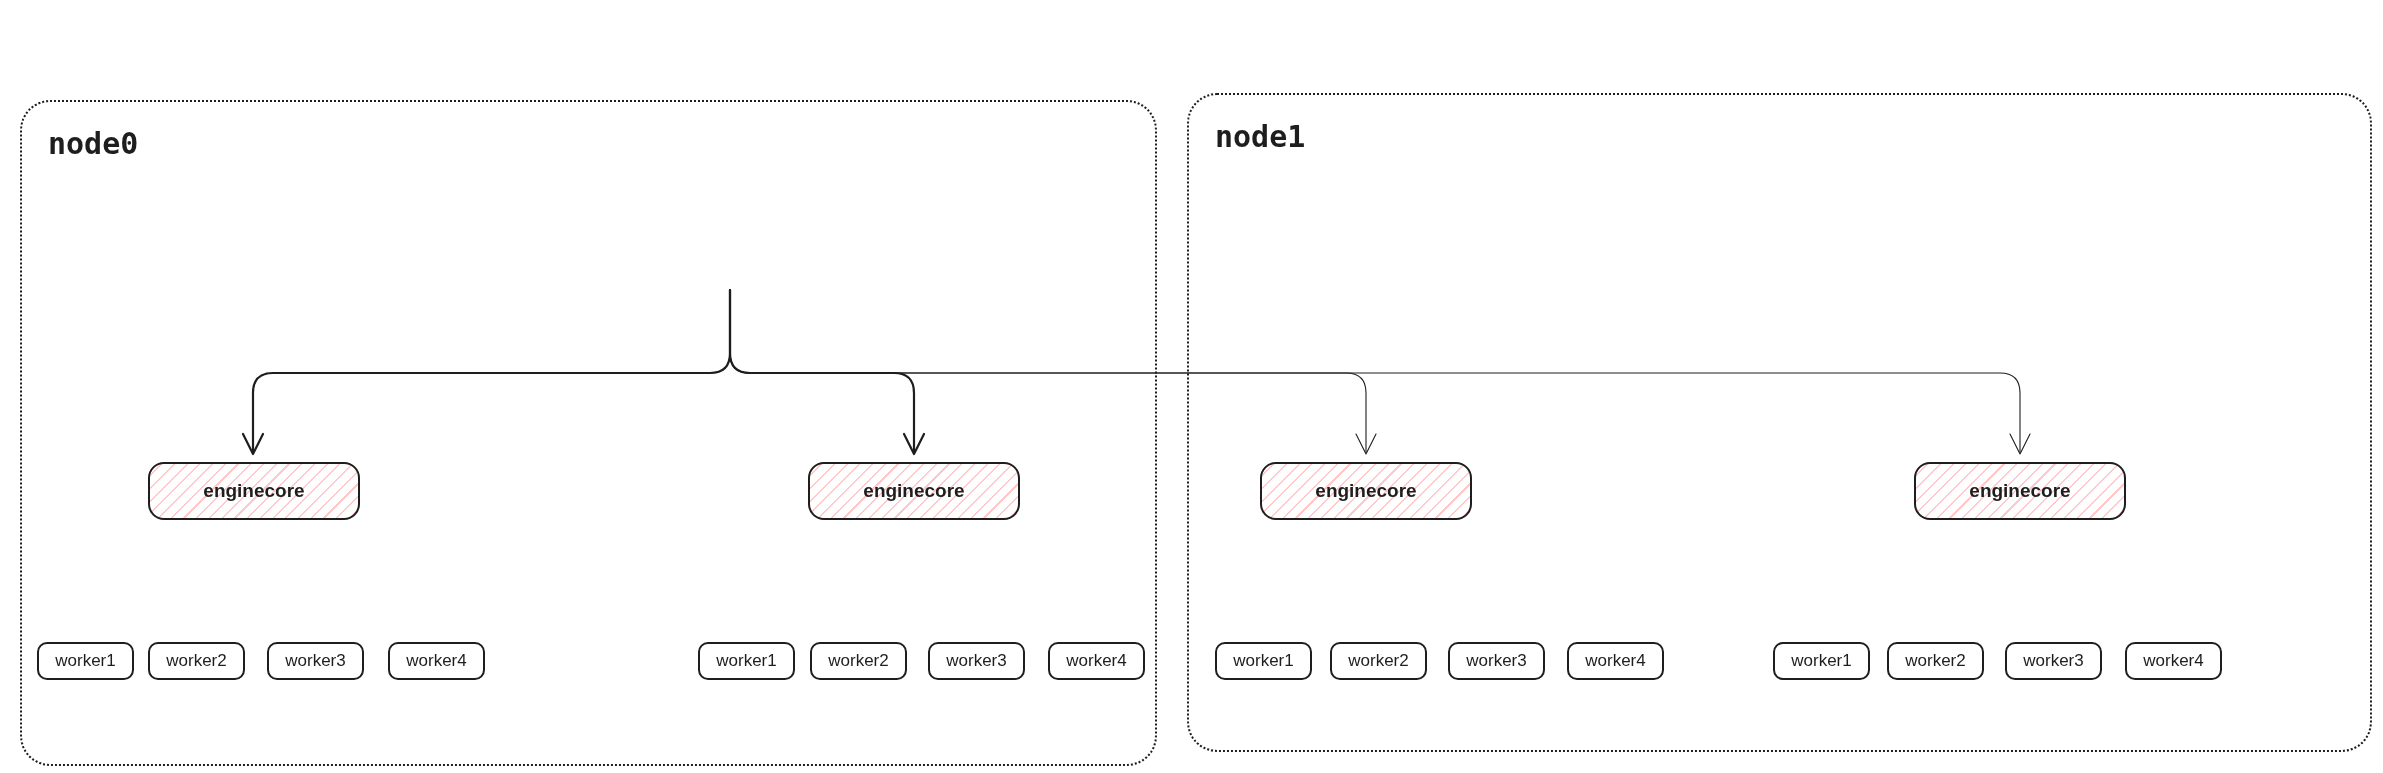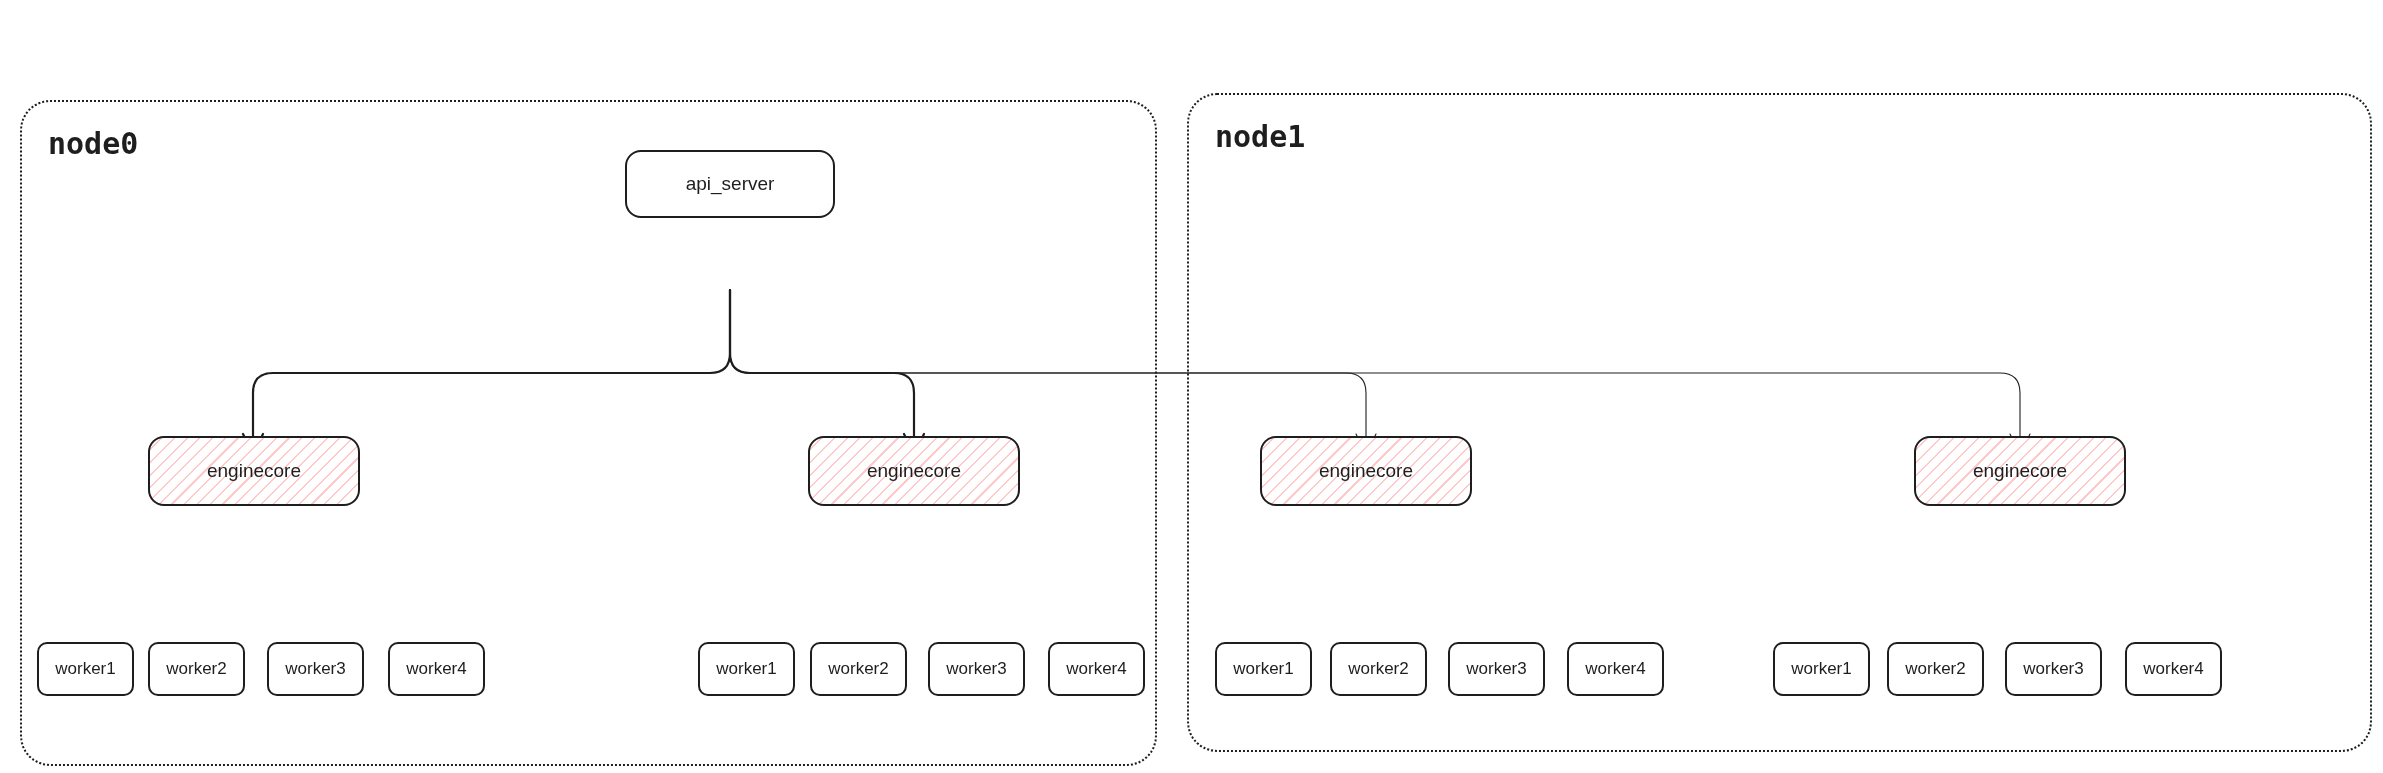--- a/index.html
+++ b/index.html
@@ -54,30 +54,30 @@
   .api-box     { left: 625px; top: 150px; width: 210px; height: 68px; }
   .async-box   { left: 625px; top: 218px; width: 210px; height: 72px; }
   .hatch-green {
     background-image: repeating-linear-gradient(135deg,
       transparent 0px, transparent 7.5px, #b2f2bb 7.5px, #b2f2bb 9px);
   }
   .hatch-red {
     background-image: repeating-linear-gradient(135deg,
       transparent 0px, transparent 7.5px, #ffc9c9 7.5px, #ffc9c9 9px);
   }
-  .enginecore { top: 436px; width: 212px; height: 70px; }
+  .enginecore { top: 462px; width: 212px; height: 58px; font-weight: bold; }
   .ec-0 { left: 148px; }
   .ec-1 { left: 808px; }
   .ec-2 { left: 1260px; }
   .ec-3 { left: 1914px; }
   .worker {
     position: absolute;
     top: 642px;
     width: 97px;
-    height: 54px;
+    height: 38px;
     display: flex;
     align-items: center;
     justify-content: center;
     border: 2px solid #1e1e1e;
     border-radius: 10px;
     background: #ffffff;
     box-sizing: border-box;
     font-size: 17px;
     white-space: nowrap;
   }
@@ -101,21 +101,20 @@
 <div class="canvas">
 
 
   <div class="node-frame frame-node0">
     <div class="node-label">node0</div>
   </div>
   <div class="node-frame frame-node1">
     <div class="node-label">node1</div>
   </div>
 
-  <div class="box big api-box">api_server</div>
 
   <svg class="connectors" width="2383" height="773" viewBox="0 0 2383 773">
 
     <path class="stroke-thick" d="M 730 290 L 730 353 Q 730 373 710 373 L 273 373 Q 253 373 253 393 L 253 452"></path>
     <polyline class="stroke-thick" points="243,434 253,454 263,434"></polyline>
 
     <path class="stroke-thick" d="M 730 290 L 730 353 Q 730 373 750 373 L 894 373 Q 914 373 914 393 L 914 452"></path>
     <polyline class="stroke-thick" points="904,434 914,454 924,434"></polyline>
 
     <path class="stroke-thin" d="M 730 290 L 730 353 Q 730 373 750 373 L 1346 373 Q 1366 373 1366 393 L 1366 452"></path>

